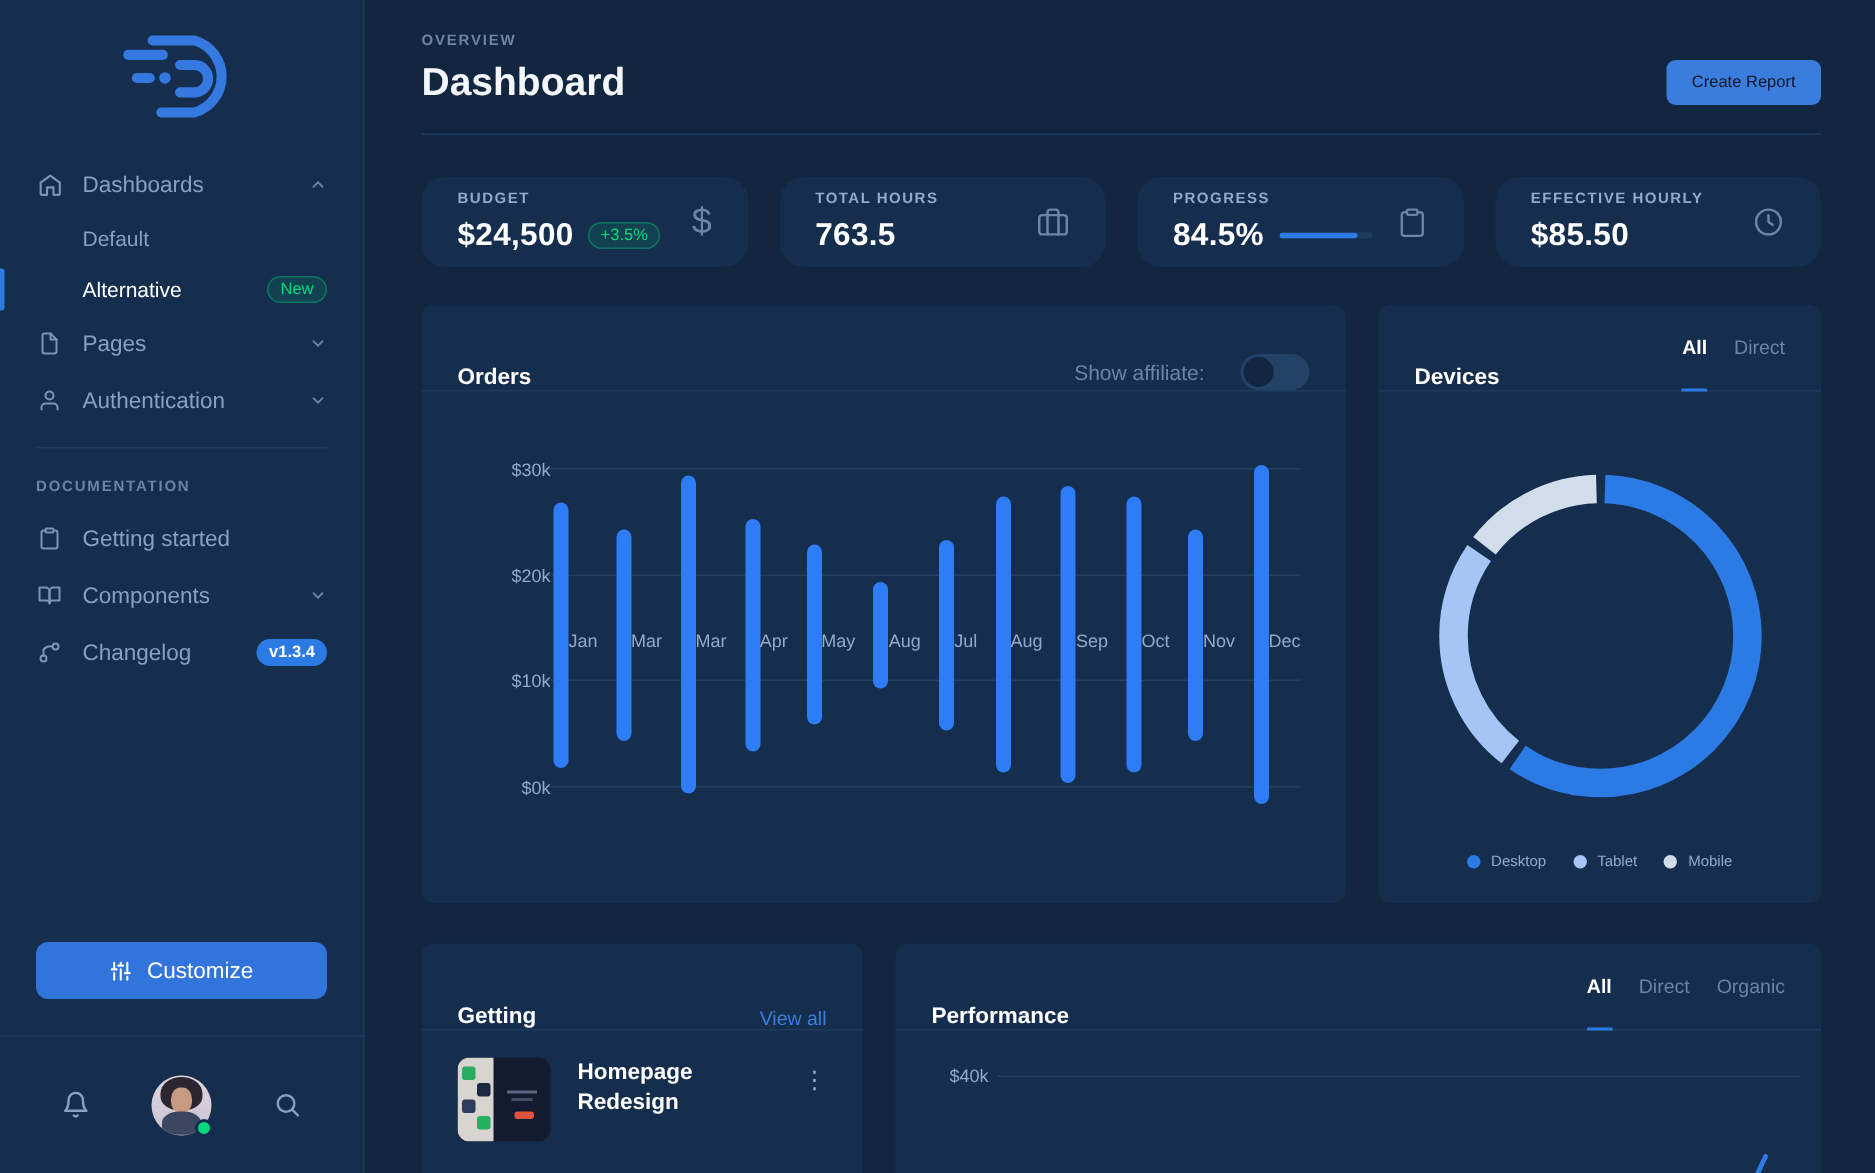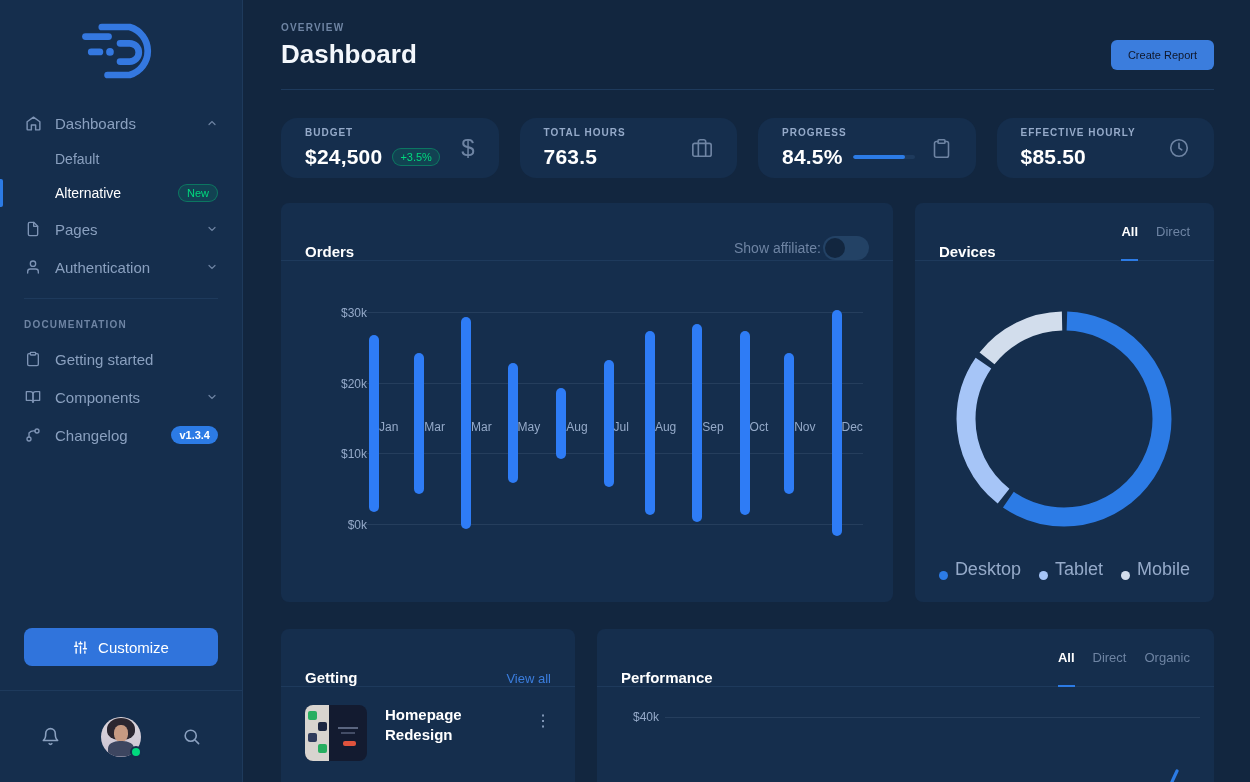--- a/index.html
+++ b/index.html
@@ -80,21 +80,21 @@
   .mini-progress > div { height:100%; background:var(--primary); border-radius:2px; }
 
   .charts-row { display:flex; gap:22px; margin-top:25px; }
   .card { background:var(--panel); border-radius:8px; }
   .card-header { position:relative; display:flex; align-items:flex-end;
     padding:0 24px; height:58px; border-bottom:1px solid var(--border); }
   .card-title { font-size:15px; font-weight:bold; color:#fff; }
   .orders-card { width:616px; height:399px; }
   .devices-card { flex:1; height:399px; display:flex; flex-direction:column; }
 
-  .toggle-row { margin-left:auto; display:flex; align-items:center; gap:2px; }
+  .toggle-row { margin-left:auto; display:flex; align-items:center; gap:24px; }
   .toggle-label { font-size:14px; color:var(--muted); }
   .toggle { position:relative; width:46px; height:24px; background:#234265;
     border-radius:12px; cursor:pointer; }
   .toggle .knob { position:absolute; left:2px; top:2px; width:20px; height:20px;
     background:#12263f; border-radius:50%; }
 
   .tabs { margin-left:auto; display:flex; gap:18px; }
   .tab { position:relative; font-size:13px; color:var(--muted); cursor:pointer;
     height:58px; display:flex; align-items:center; }
   .tab.active { color:#fff; font-weight:bold; }
@@ -112,21 +112,21 @@
     display:flex; justify-content:space-between; }
   .bar-col { display:flex; flex-direction:row; align-items:center; justify-content:flex-end; }
   .o-bar { width:10px; background:#2e7cf6; border-radius:5px; }
   .x-label { font-size:12px; color:var(--muted2); margin-top:10px; height:16px; }
 
   
   .devices-body { flex:1; display:flex; flex-direction:column; align-items:center;
     padding:18px 24px 22px; }
   .donut-wrap { flex:1; display:flex; align-items:center; justify-content:center; }
   .legend { display:flex; gap:18px; }
-  .legend-item { display:flex; align-items:flex-end; gap:7px; font-size:18px; color:var(--muted2); }
+  .legend-item { display:flex; align-items:center; gap:7px; font-size:10px; color:var(--muted2); }
   .legend-dot { width:9px; height:9px; border-radius:50%; }
 
   .bottom-row { display:flex; gap:22px; margin-top:27px; }
   .projects-card { width:294px; height:200px; }
   .performance-card { flex:1; height:200px; position:relative; overflow:hidden; }
   .view-all { margin-left:auto; font-size:13px; color:#3b7ddd; text-decoration:none; }
   .project-item { display:flex; align-items:flex-start; padding:18px 24px 0; gap:18px; }
   .thumb { position:relative; width:62px; height:56px; border-radius:8px;
     overflow:hidden; background:#131b30; flex:none; }
   .thumb .strip { position:absolute; left:0; top:0; bottom:0; width:24px; background:#d8d4cf; }
@@ -399,20 +399,24 @@
                 </div>
                 <div class="bar-col">
                   <div class="o-bar" style="height: 141px; background: rgb(46, 124, 246);"></div>
                   <div class="x-label">Mar</div>
                 </div>
                 <div class="bar-col">
                   <div class="o-bar" style="height: 212px; background: rgb(46, 124, 246);"></div>
                   <div class="x-label">Mar</div>
                 </div>
                 <div class="bar-col">
+                  <div class="o-bar" style="height: 155px; background: rgb(46, 124, 246);"></div>
+                  <div class="x-label">Apr</div>
+                </div>
+                <div class="bar-col">
                   <div class="o-bar" style="height: 120px; background: rgb(46, 124, 246);"></div>
                   <div class="x-label">May</div>
                 </div>
                 <div class="bar-col">
                   <div class="o-bar" style="height: 71px; background: rgb(46, 124, 246);"></div>
                   <div class="x-label">Aug</div>
                 </div>
                 <div class="bar-col">
                   <div class="o-bar" style="height: 127px; background: rgb(46, 124, 246);"></div>
                   <div class="x-label">Jul</div>

